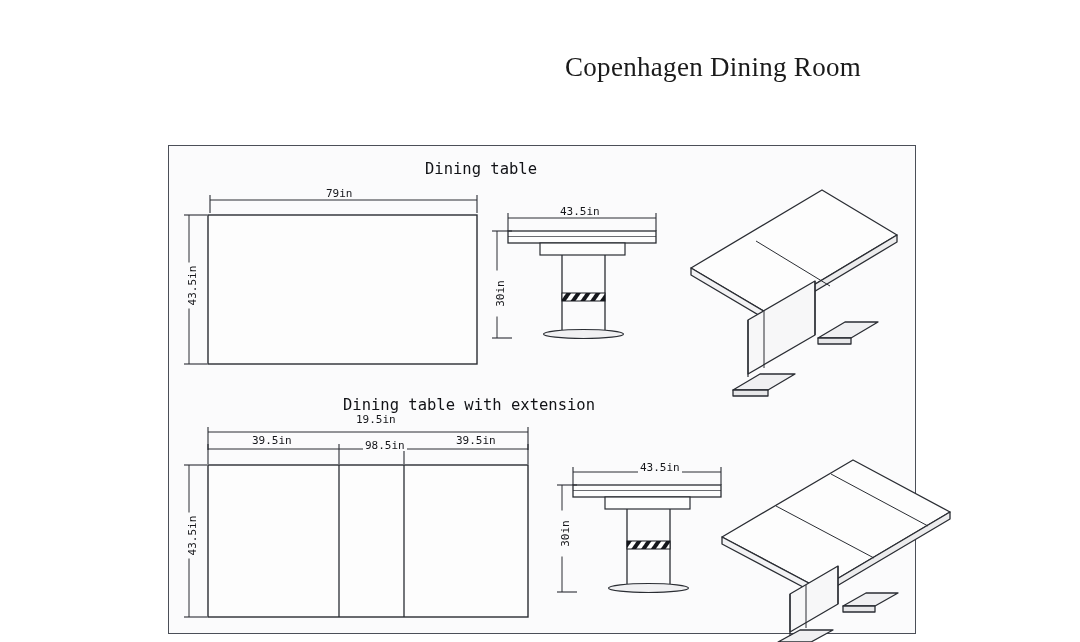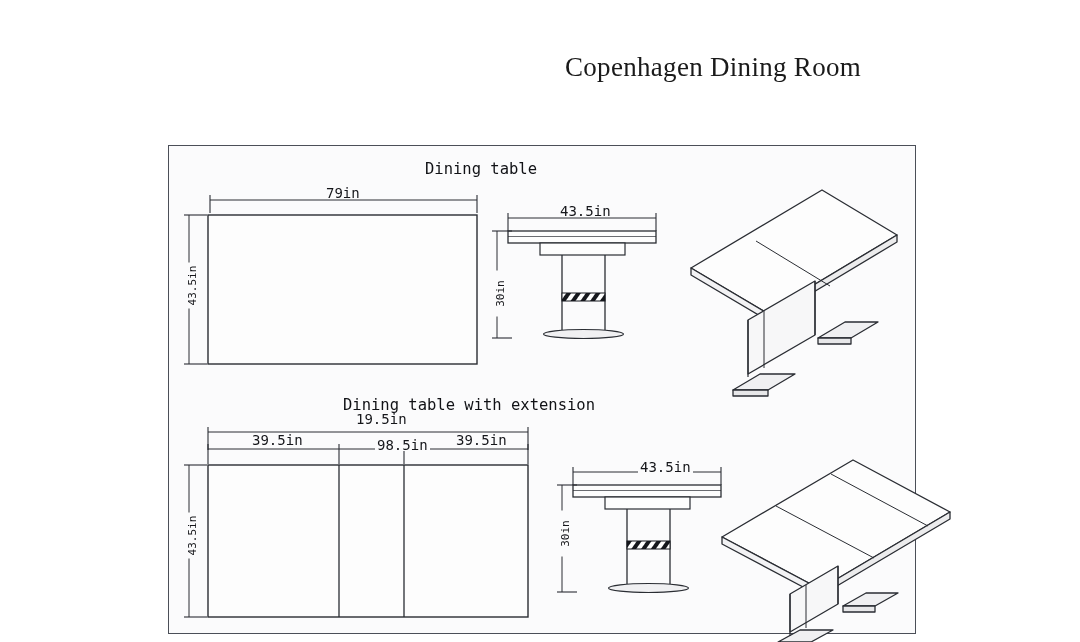--- a/index.html
+++ b/index.html
@@ -55,42 +55,42 @@
     color: #111216;
     white-space: nowrap;
     letter-spacing: 0px;
   }
   .lbl-dining-table { left: 385px; top: 160px; margin-left: 40px; }
   .lbl-dining-ext   { left: 326px; top: 396px; margin-left: 17px; }
 
   .dim-label {
     position: absolute;
     font-family: "DejaVu Sans Mono", monospace;
-    font-size: 14px;
+    font-size: 11px;
     color: #15161a;
     white-space: nowrap;
     background: #fbfbfc;
     padding: 0 2px;
     line-height: 11px;
   }
   .dim-vert {
     position: absolute;
     font-family: "DejaVu Sans Mono", monospace;
     font-size: 11px;
     color: #15161a;
     white-space: nowrap;
     background: #fbfbfc;
     padding: 0 2px;
     line-height: 11px;
     transform-origin: 50% 50%;
     transform: rotate(-90deg);
   }
   .d-79in      { left: 324px;  top: 188px; }
   .d-435-top   { left: 558px;  top: 206px; }
-  .d-985       { left: 375px;  top: 419px; margin-top: 21px; }
+  .d-985       { left: 363px;  top: 419px; margin-top: 21px; }
   .d-395a      { left: 250px;  top: 435px; }
   .d-195       { left: 354px;  top: 414px; }
   .d-395b      { left: 454px;  top: 435px; }
   .d-435-btm   { left: 638px;  top: 462px; }
 
   .v-435-top   { left: 169px;  top: 280px;  width: 42px; text-align: center; }
   .v-30-top    { left: 477px;  top: 288px;  width: 42px; text-align: center; }
   .v-435-btm   { left: 169px;  top: 530px;  width: 42px; text-align: center; }
   .v-30-btm    { left: 542px;  top: 528px;  width: 42px; text-align: center; }
 </style>

